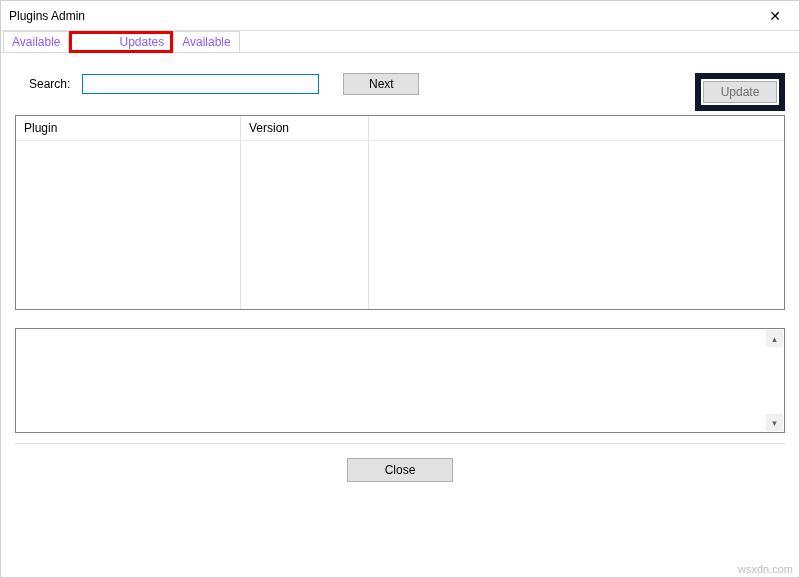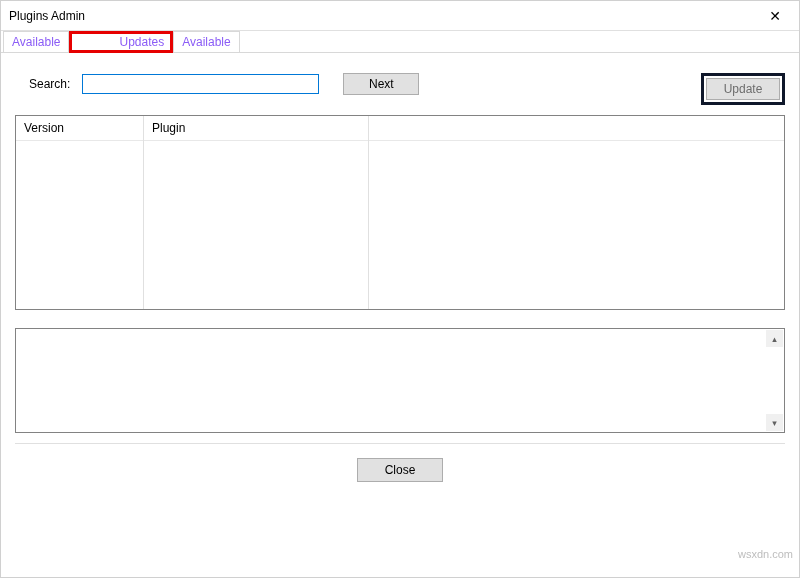--- a/index.html
+++ b/index.html
@@ -101,21 +101,21 @@
       cursor: pointer;
       color: #000;
     }
     .btn-next {
       margin-left: 12px;
     }
     .btn-update-wrap {
       position: absolute;
       right: 14px;
       top: 20px;
-      border: 3px solid #0f172a;
+      border: 6px solid #0f172a;
       padding: 2px 2px;
     }
     .btn-update {
       background: #e1e1e1;
       border: 1px solid #adadad;
       padding: 3px 0;
       width: 74px;
       text-align: center;
       color: #6d6d6d;
       cursor: default;
@@ -167,27 +167,27 @@
     }
     .footer {
       text-align: center;
       padding-bottom: 18px;
     }
     .btn-close {
       display: inline-block;
       background: #e1e1e1;
       border: 1px solid #adadad;
       padding: 4px 0;
-      width: 86px;
+      width: 106px;
       text-align: center;
       cursor: pointer;
     }
     .watermark {
       position: absolute;
-      bottom: 17px;
+      bottom: 2px;
       right: 6px;
       color: #bdbdbd;
       font-size: 11px;
       pointer-events: none;
     }
   </style>
 </head>
 <body>
 
 <div class="window">
@@ -209,25 +209,25 @@
       <span class="search-label">Search:</span>
       <input class="search-input" type="text" value="" style="">
       <div class="btn btn-next">Next</div>
     </div>
 
     <div class="btn-update-wrap">
       <div class="btn-update">Update</div>
     </div>
 
     <div class="table">
+      <div class="col col-plugin">
+        <div class="col-header">Plugin</div>
+      </div>
       <div class="col col-version">
         <div class="col-header">Version</div>
-      </div>
-      <div class="col col-plugin">
-        <div class="col-header">Plugin</div>
       </div>
       <div class="col col-rest">
         <div class="col-header">&nbsp;</div>
       </div>
     </div>
 
     <div class="desc-box">
       <div class="scroll-up">▴</div>
       <div class="scroll-down">▾</div>
     </div>

